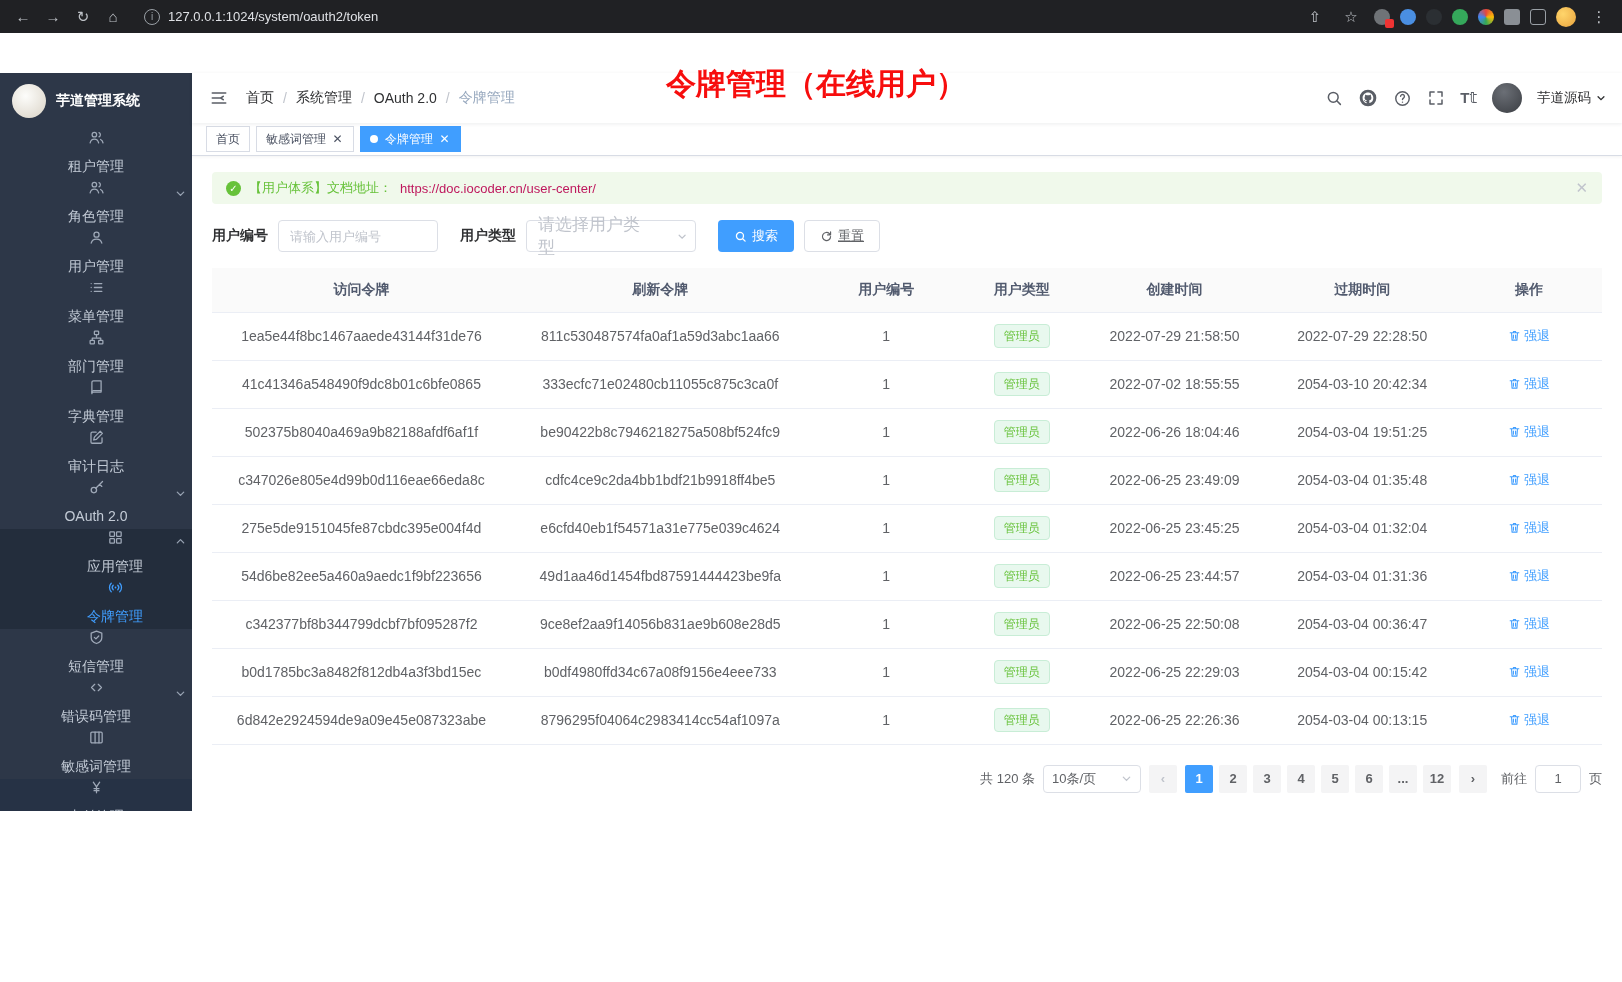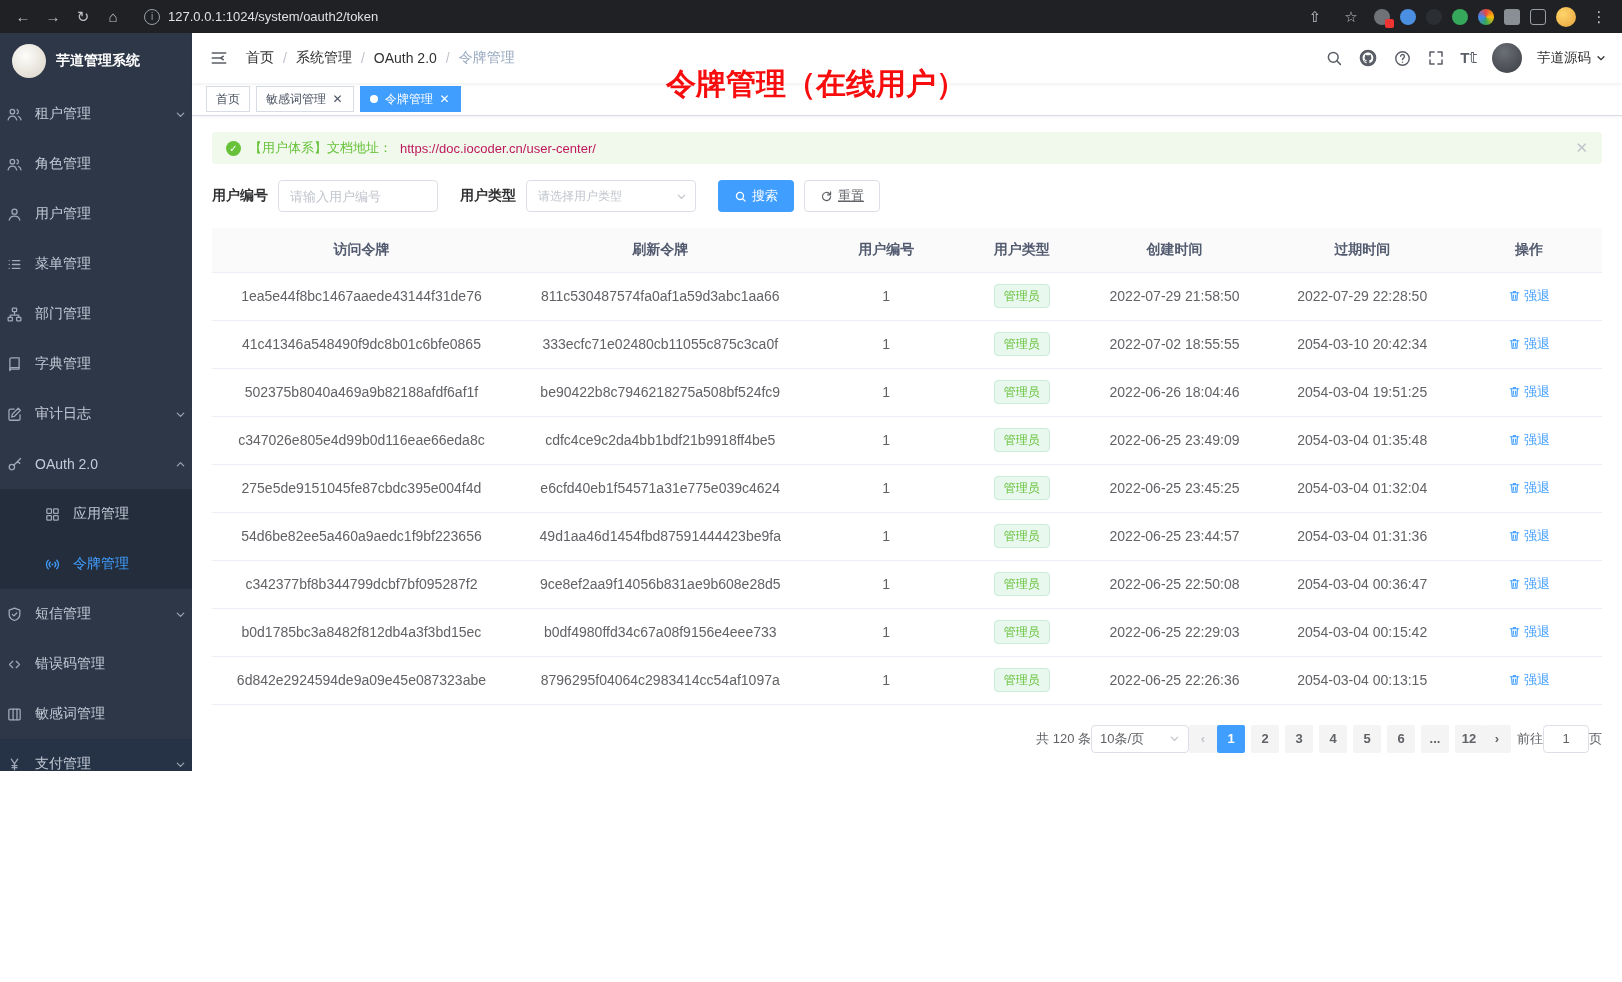--- a/index.html
+++ b/index.html
@@ -14,27 +14,27 @@
   .browser-bar { height:33px; background:#202124; display:flex; align-items:center; padding:0 10px; color:#bdc1c6; gap:4px; }
   .bico { width:26px; height:26px; display:flex; align-items:center; justify-content:center; font-size:15px; border-radius:50%; cursor:pointer; }
   .addr { flex:1; display:flex; align-items:center; gap:8px; padding-left:14px; color:#dfe1e5; font-size:13px; }
   .addr .info { width:16px; height:16px; border:1px solid #9aa0a6; border-radius:50%; font-size:10px; display:flex; align-items:center; justify-content:center; color:#9aa0a6; }
   .b-right { display:flex; align-items:center; gap:10px; }
   .extdot { width:16px; height:16px; border-radius:50%; position:relative; }
   .extdot.badge::after { content:""; position:absolute; right:-4px; bottom:-3px; width:9px; height:9px; background:#e33; border-radius:2px; }
   .profile-dot { width:20px; height:20px; border-radius:50%; background:radial-gradient(circle at 35% 35%, #ffd56b, #e8a33d); }
 
   
-  .app { display:flex; height:738px; }
+  .app { display:flex; height:738px;margin-top:40px; }
   .sidebar { width:192px; flex-shrink:0; background:#2d3748; overflow:hidden; }
   .logo { height:56px; display:flex; align-items:center; gap:10px; padding:0 12px; cursor:pointer; }
   .logo-img { width:34px; height:34px; border-radius:50%; background:radial-gradient(circle at 40% 35%, #fdfdfb, #d9d2c5); flex-shrink:0; }
   .logo-title { color:#fff; font-weight:700; font-size:14px; white-space:nowrap; }
   .menu { font-size:14px; color:#c3cbd6; }
-  .menu-item { height:50px; display:flex; align-items:center; gap:12px; padding:0 6px; cursor:pointer; white-space:nowrap; }
+  .menu-item { height:50px; display:flex; align-items:center; gap:12px; padding:0 6px; cursor:pointer; white-space:nowrap;flex-direction:column; }
   .menu-item .mi-icon { width:17px; height:17px; color:#9fa9b8; flex-shrink:0; }
   .menu-item.sub { background:#232d3c; padding-left:44px; }
   .menu-item.active { color:#409eff; }
   .menu-item.active .mi-icon { color:#409eff; }
   .menu-item.hovered { background:#263245; }
   .menu-item .chev { margin-left:auto; color:#98a3b3; }
   .menu-item .chev.up svg { transform:rotate(180deg); }
 
   .main { flex:1; display:flex; flex-direction:column; background:#fff; min-width:0; }
 
@@ -64,34 +64,34 @@
   .alert { height:32px; background:#f0f9eb; border-radius:4px; display:flex; align-items:center; gap:8px; padding:0 14px; font-size:13px; color:#67c23a; margin-bottom:16px; position:relative; }
   .alert-check { width:15px; height:15px; border-radius:50%; background:#67c23a; color:#fff; display:flex; align-items:center; justify-content:center; font-size:10px; flex-shrink:0; }
   .alert a { color:#be185d; text-decoration:none; }
   .alert .close { position:absolute; right:14px; color:#c0c4cc; cursor:pointer; font-size:15px; }
 
   .filters { display:flex; align-items:center; margin-bottom:16px; }
   .fgroup { display:flex; align-items:center; margin-right:22px; }
   .flabel { font-weight:700; color:#303133; margin-right:10px; font-size:14px; }
   .finput { width:160px; height:32px; border:1px solid #dcdfe6; border-radius:4px; padding:0 11px; font-size:13px; color:#606266; outline:none; font-family:inherit; }
   .finput::placeholder { color:#c0c4cc; }
-  .fselect { width:170px; height:32px; border:1px solid #dcdfe6; border-radius:4px; padding:0 8px 0 11px; font-size:12px; color:#c0c4cc; display:flex; align-items:center; justify-content:space-between; cursor:pointer; background:#fff;gap:28px; }
+  .fselect { width:170px; height:32px; border:1px solid #dcdfe6; border-radius:4px; padding:0 8px 0 11px; font-size:17px; color:#c0c4cc; display:flex; align-items:center; justify-content:space-between; cursor:pointer; background:#fff;gap:28px; }
   .fselect .caret { color:#c0c4cc; }
   .btn { height:32px; border-radius:4px; font-size:13px; display:inline-flex; align-items:center; gap:5px; padding:0 15px; cursor:pointer; border:1px solid transparent; font-family:inherit; }
   .btn-primary { background:#409eff; color:#fff; margin-right:10px; }
   .btn-plain { background:#fff; color:#606266; border-color:#dcdfe6;text-decoration:underline; }
 
   table.grid { width:100%; border-collapse:collapse; table-layout:fixed; font-size:14px; color:#606266; }
   table.grid th { height:44px; background:#fafafa; color:#515a6e; font-weight:700; border-bottom:1px solid #ebeef5; text-align:center; font-size:14px; }
   table.grid td { height:48px; border-bottom:1px solid #ebeef5; text-align:center; overflow:hidden; white-space:nowrap; }
   .tag-success { display:inline-block; padding:2px 9px; font-size:12px; color:#67c23a; background:#e8f8ee; border:1px solid #c8edd6; border-radius:4px; line-height:18px; }
   .op-link { color:#409eff; font-size:13px; display:inline-flex; align-items:center; gap:3px; cursor:pointer; }
   .op-link svg { width:13px; height:13px; }
 
-  .pager { display:flex; justify-content:flex-end; align-items:center; margin-top:20px; font-size:13px; color:#606266; }
+  .pager { display:flex; justify-content:flex-end; align-items:center; gap:8px; margin-top:20px; font-size:13px; color:#606266; }
   .psize { width:98px; height:28px; border:1px solid #dcdfe6; border-radius:4px; display:flex; align-items:center; justify-content:space-between; padding:0 8px; cursor:pointer; background:#fff; }
   .psize .caret { color:#c0c4cc; }
   .pbtn { min-width:28px; height:28px; padding:0 4px; background:#f4f4f5; border-radius:2px; display:inline-flex; align-items:center; justify-content:center; color:#606266; cursor:pointer; font-weight:600; font-size:13px; }
   .pbtn.active { background:#409eff; color:#fff; cursor:default; }
   .pbtn.disabled { color:#c0c4cc; cursor:not-allowed; }
   .pages { display:flex; gap:6px; }
   .goto-input { width:46px; height:28px; border:1px solid #dcdfe6; border-radius:4px; text-align:center; font-size:13px; color:#606266; outline:none; font-family:inherit; }
 
   .annotation { position:absolute; left:666px; top:64px; font-size:30px; font-weight:700; color:#f70d0d; z-index:20; white-space:nowrap; pointer-events:none; }
 </style>

